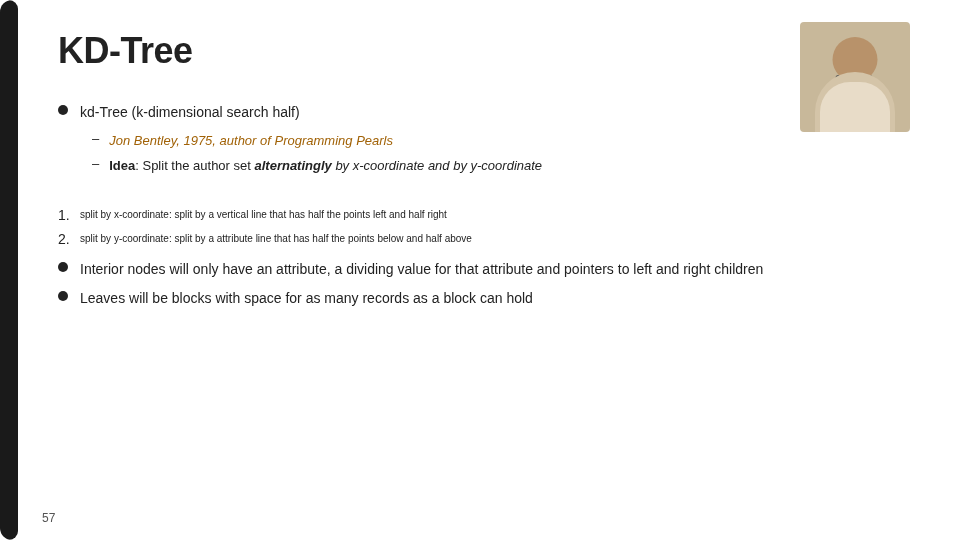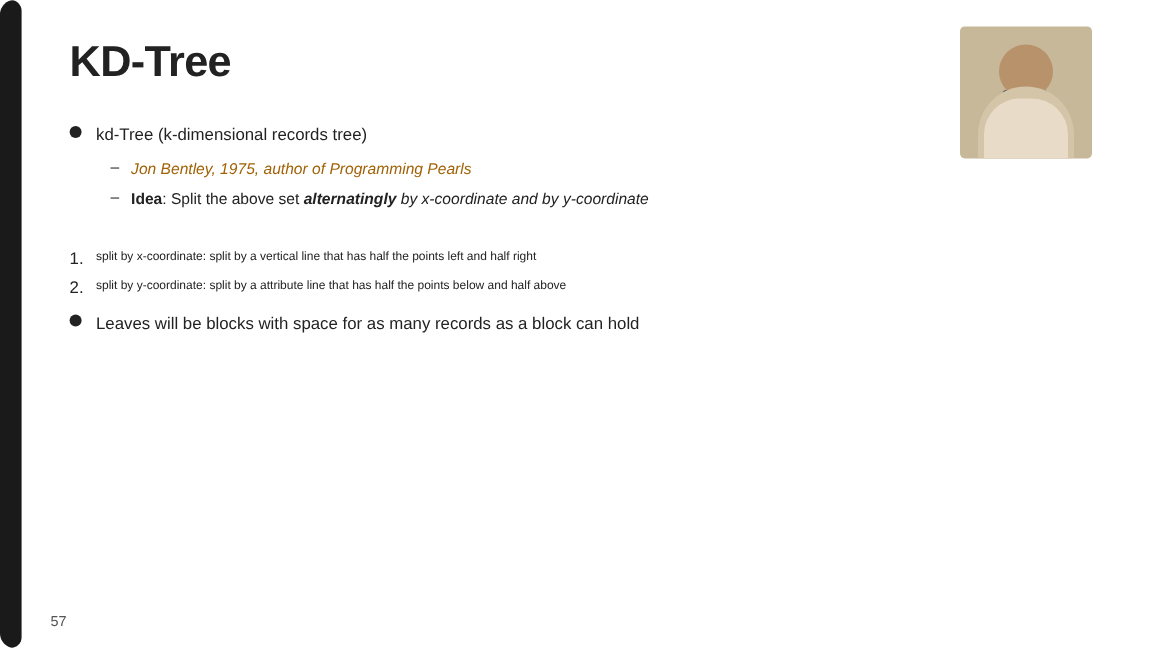--- a/index.html
+++ b/index.html
@@ -220,50 +220,54 @@
       </div>
     </div>
     <div class="body">
       <div class="shirt"></div>
     </div>
   </div>
 
   <div class="bullet-section">
     <div class="bullet-item">
       <div class="bullet-square"></div>
-      <span class="bullet-text">kd-Tree (k-dimensional records tree)</span>
+      <span class="bullet-text">kd-Tree (k-dimensional search half)</span>
     </div>
 
     <div class="sub-items">
       <div class="sub-item">
         <span class="dash">–</span>
         <span class="sub-text">Jon Bentley, 1975, author of Programming Pearls</span>
       </div>
       <div class="sub-item">
         <span class="dash">–</span>
         <span class="sub-text-normal">
-          <span style="font-weight:bold;">Idea</span><span>: Split the above set </span><span class="bold-italic">alternatingly</span><span style="font-style:italic;text-align:right;"> by x-coordinate and by y-coordinate</span>
+          <span style="font-weight:bold;">Idea</span><span>: Split the author set </span><span class="bold-italic">alternatingly</span><span style="font-style:italic;text-align:right;"> by x-coordinate and by y-coordinate</span>
         </span>
       </div>
     </div>
   </div>
 
   <div class="divider-space"></div>
 
   <div class="numbered-section">
     <div class="numbered-item">
       <span class="num">1.</span>
       <span class="num-text">split by x-coordinate: split by a vertical line that has half the points left and half right</span>
     </div>
     <div class="numbered-item">
       <span class="num">2.</span>
       <span class="num-text">split by y-coordinate: split by a attribute line that has half the points below and half above</span>
     </div>
   </div>
 
+  <div class="bullet-item" style="margin-bottom:8px;">
+    <div class="bullet-square"></div>
+    <span class="bullet-text">Interior nodes will only have an attribute, a dividing value for that attribute and pointers to left and right children</span>
+  </div>
 
   <div class="bullet-item">
     <div class="bullet-square"></div>
     <span class="bullet-text">Leaves will be blocks with space for as many records as a block can hold</span>
   </div>
 
   <div class="slide-number">57</div>
 </div>
 
 </body></html>

